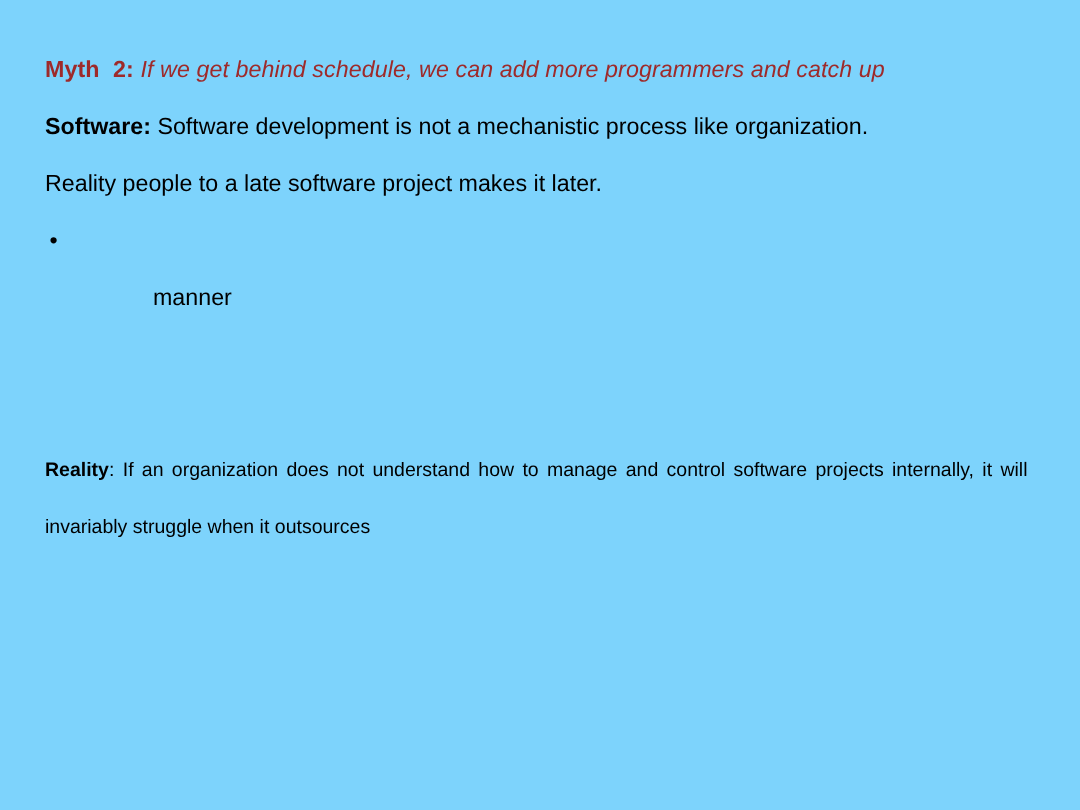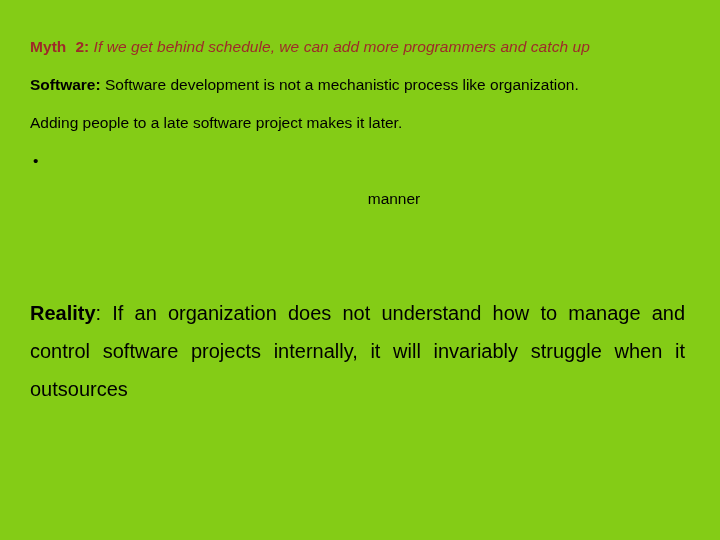--- a/index.html
+++ b/index.html
@@ -13,21 +13,21 @@
     overflow: hidden;
     font-family: "Liberation Sans", sans-serif;
     color: #000000;
     -webkit-font-smoothing: antialiased;
   }
 
   .slide {
     position: relative;
     width: 720px;
     height: 540px;
-    background: #84cc16;
+    background: #7dd3fc;
     box-sizing: border-box;
   }
 
   .content {
     position: absolute;
     left: 30px;
     top: 28px;
     width: 656px;
   }
 
@@ -73,21 +73,21 @@
   .plain-line {
     color: #000000;
     font-size: 15.5px;
     line-height: 38px;
     white-space: nowrap;
   }
 
   
   .justified {
     color: #000000;
-    font-size: 20px;
+    font-size: 13px;
     line-height: 38px;
     text-align: justify;
     text-align-last: left;
     width: 655px;
   }
 
   
   .bullet-row {
     display: flex;
     align-items: flex-start;
@@ -106,38 +106,37 @@
     color: #000000;
     font-size: 15.5px;
     line-height: 38px;
   }
 
   .sub-line {
     color: #000000;
     font-size: 15.5px;
     line-height: 38px;
     padding-left: 72px;
-    text-align: center;
   }
 
   .gap-block {
     height: 76px;
   }
 </style>
 </head>
 <body>
 
 <div class="slide">
   <div class="content">
 
     <div class="myth-line"><span class="myth-label">Myth</span><span style="display:inline-block;width:9px"></span><span class="myth-num">2:</span><span> If we get behind schedule, we can add more programmers and catch up</span></div>
 
     <div class="reality-line"><span class="reality-label">Software:</span><span> Software development is not a mechanistic process like organization.</span></div>
 
-    <div class="plain-line">Adding people to a late software project makes it later.</div>
+    <div class="plain-line">Reality people to a late software project makes it later.</div>
 
     <div class="bullet-row">
       <span class="bullet-mark">•</span>
       <span class="bullet-text"></span>
     </div>
 
     <div class="sub-line">manner</div>
 
     <div class="gap-block"></div>
 

